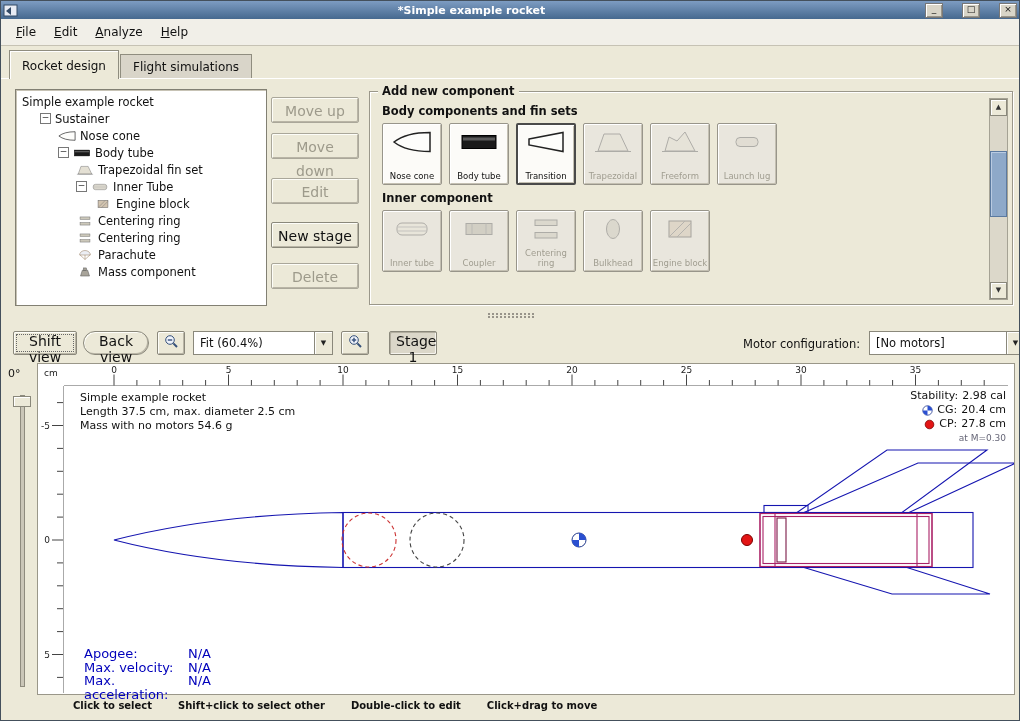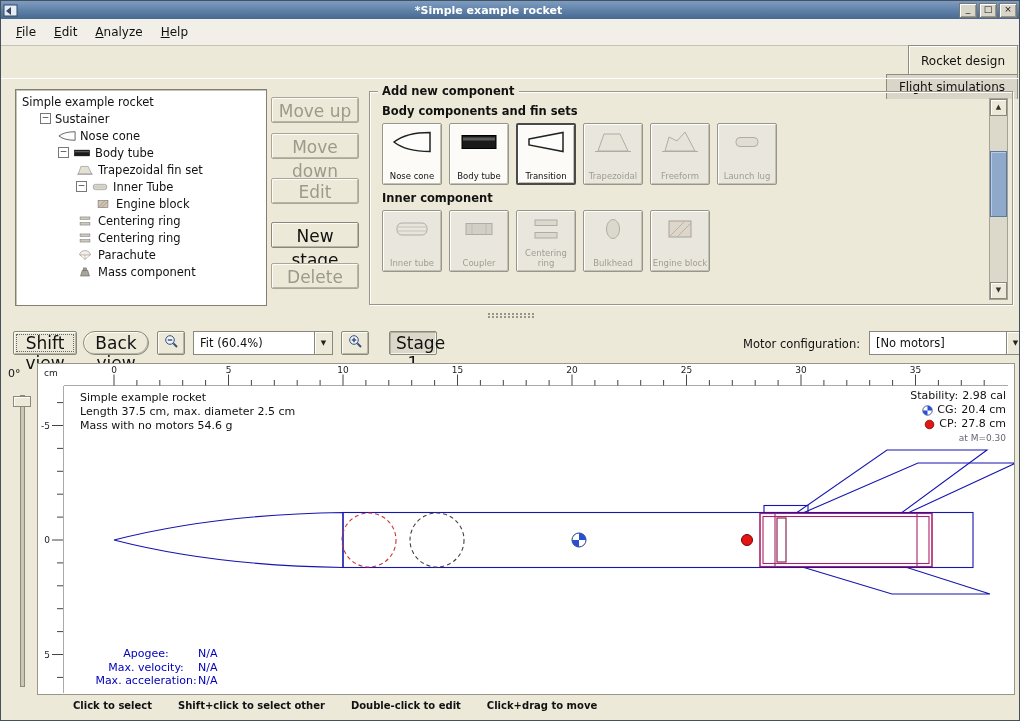--- a/index.html
+++ b/index.html
@@ -3,51 +3,51 @@
 <meta charset="utf-8">
 <style>
   html,body{margin:0;padding:0;background:#888;}
   #win{position:relative;width:1020px;height:721px;background:#ece9d8;border:1px solid #44505c;
        font-family:"DejaVu Sans","Liberation Sans",sans-serif;font-size:11px;color:#111;
        overflow:hidden;box-sizing:border-box;}
   u{text-decoration:underline;}
 
   
   .titlebar{position:absolute;top:0;left:0;right:0;height:18px;display:flex;align-items:center;
-            background:linear-gradient(#7d9cc2,#46698f);padding:0 2px;}
+            background:linear-gradient(#7d9cc2,#46698f);padding:0 2px;gap:17px;}
   .title-text{flex:1;text-align:center;color:#fff;font-weight:bold;font-size:11px;}
   .winbtn{width:16px;height:13px;margin-left:2px;background:#d9d5c8;border:1px solid #777;
           box-shadow:inset 1px 1px 0 #fff,inset -1px -1px 0 #9a968a;
           font-size:9px;line-height:11px;text-align:center;color:#111;cursor:default;}
   .title-icon{width:15px;height:13px;margin-right:2px;}
 
   
   .menubar{position:absolute;top:18px;left:0;right:0;height:26px;background:#f1efe8;
            border-bottom:1px solid #c6c2b4;display:flex;align-items:center;padding-left:6px;}
   .menu-item{padding:4px 9px;font-size:12px;}
 
   
-  .tab-bar{position:absolute;top:44px;left:0;right:0;height:34px;display:flex;align-items:flex-end;padding-left:8px;flex-direction:column;}
+  .tab-bar{position:absolute;top:44px;left:0;right:0;height:34px;display:flex;align-items:flex-end;padding-left:8px;}
   .tab{border:1px solid #8f8d7f;border-bottom:none;background:#d9d5c9;padding:5px 12px 5px;font-size:12px;
        margin-right:1px;position:relative;}
   .tab.active{background:#ece9d8;padding:8px 12px 6px;box-shadow:inset 1px 1px 0 #fff;z-index:3;}
   .tabline{position:absolute;top:77px;left:0;right:0;border-top:1px solid #fff;z-index:1;}
 
   
   .tree{position:absolute;left:14px;top:88px;width:250px;height:212px;background:#fff;
         border:1px solid #828073;box-shadow:inset 1px 1px 0 #c7c3b5;overflow:hidden;padding-top:3px;}
   .tree-row{display:flex;align-items:center;height:17px;white-space:nowrap;font-size:11.5px;}
   .expander{flex:none;width:9px;height:9px;border:1px solid #777;background:#fff;font-size:9px;line-height:7px;
             text-align:center;margin-right:4px;color:#333;}
   .tree-icon{flex:none;margin-right:4px;display:inline-flex;}
 
   
   .btn{background:#ece9d8;border:1px solid #8a887b;border-radius:2px;
        box-shadow:inset 1px 1px 0 #fdfdf8,inset -1px -1px 0 #b9b5a6;
-       font-family:inherit;font-size:17px;color:#111;text-align:center;}
+       font-family:inherit;font-size:14px;color:#111;text-align:center;}
   .btn.disabled{color:#9d9a8b;border-color:#aaa79a;}
   .btn.pressed{background:#dbd7c9;box-shadow:inset 1px 1px 0 #b2ae9f,inset -1px -1px 0 #f6f4ee;}
   .action-col .btn{position:absolute;left:270px;width:88px;height:26px;line-height:24px;}
 
   
   .groupbox{position:absolute;left:368px;top:90px;width:642px;height:212px;
             border:1px solid #9a978a;box-shadow:inset 1px 1px 0 #fff, 1px 1px 0 #fff;}
   .group-legend{position:absolute;top:-8px;left:8px;background:#ece9d8;padding:0 4px;font-weight:bold;font-size:11.5px;}
   .group-inner{position:absolute;left:10px;top:6px;right:26px;bottom:4px;overflow:hidden;}
   .section-label{font-weight:bold;font-size:11.5px;margin:6px 0 5px 2px;}
@@ -88,21 +88,21 @@
           border:1px solid #9a9789;box-sizing:content-box;}
   .rot-label{position:absolute;left:7px;top:366px;font-size:11px;}
   .rot-track{position:absolute;left:19px;top:394px;width:3px;height:290px;background:#cac6b8;
              border:1px solid #8e8b7e;}
   .rot-thumb{position:absolute;left:12px;top:395px;width:16px;height:9px;background:#ece9d8;
              border:1px solid #8a887b;box-shadow:inset 1px 1px 0 #fff;}
   .info-block{position:absolute;left:42px;top:27px;font-size:11px;line-height:14px;}
   .stab-block{position:absolute;right:8px;top:25px;font-size:11px;line-height:14px;text-align:right;}
   .stab-row{display:flex;justify-content:flex-end;align-items:center;gap:4px;}
   .mach-note{font-size:9px;color:#667;}
-  .flight-block{position:absolute;left:56px;top:283px;color:#0000bb;font-size:11px;line-height:13.5px;text-align:center;}
+  .flight-block{position:absolute;left:46px;top:283px;color:#0000bb;font-size:13px;line-height:13.5px;}
   .flight-row{display:flex;}
   .flight-row .fl-label{width:104px;}
   .blue{fill:none;stroke:var(--outline,#1515b0);stroke-width:1.1;}
   .dash-red{fill:none;stroke:var(--pmark,#cc3333);stroke-width:1.1;stroke-dasharray:4 3;}
   .dash-black{fill:none;stroke:var(--imark,#444);stroke-width:1.1;stroke-dasharray:4 3;}
   .magenta{fill:none;stroke:var(--mount,#aa2266);stroke-width:1.1;}
   .darkred{fill:none;stroke:#7a1845;stroke-width:1.1;}
   .ruler-text{font-size:9px;fill:#222;font-family:"DejaVu Sans",sans-serif;}
 
   

